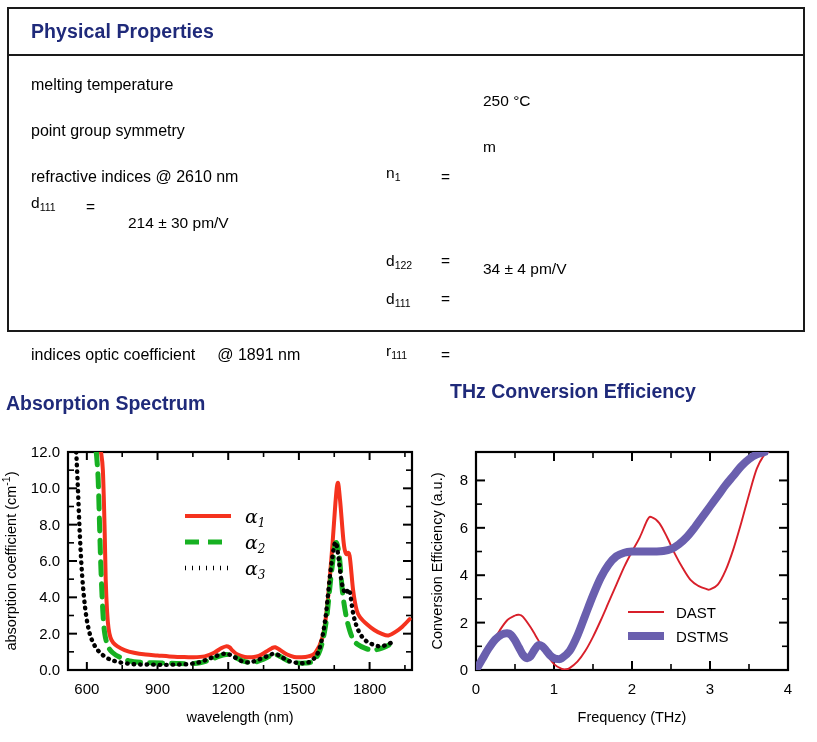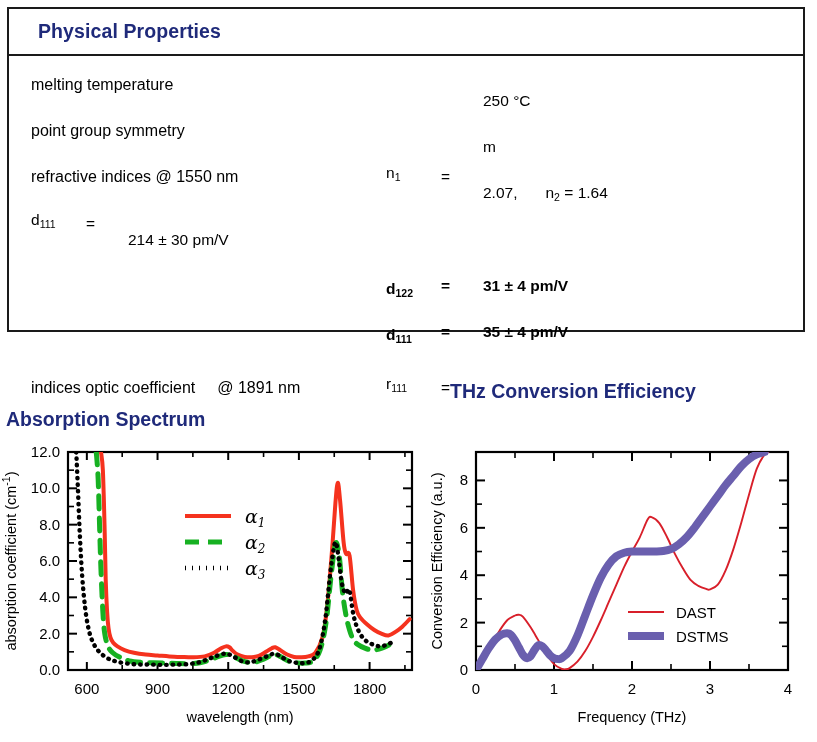--- a/index.html
+++ b/index.html
@@ -15,44 +15,44 @@
   #props-table{
     position:absolute;left:7px;top:7px;width:798px;height:325px;
     border:2px solid #1a1a1a;
     box-sizing:border-box;
     background:#fff;
   }
   #props-header{
     height:47px;
     border-bottom:2px solid #1a1a1a;
     display:flex;align-items:center;
-    padding-left:29px;
+    padding-left:22px;
     box-sizing:border-box;
   }
   #props-header .title{
     font-size:19.5px;font-weight:bold;color:#1f2a7a;letter-spacing:.1px;
   }
   #props-body{padding:14px 0 0 22px;}
   .prow{display:flex;align-items:flex-start;min-height:30px;}
   .plabel{width:355px;font-size:16px;line-height:30px;white-space:nowrap;}
   .plabel .at{display:inline-block;margin-left:22px;}
   .psym{width:55px;font-size:15.5px;line-height:22px;white-space:nowrap;}
   .peq{width:42px;font-size:15.5px;line-height:30px;}
   .pval{font-size:15.5px;line-height:30px;white-space:nowrap;margin-top:16px;}
   .pval .n2{margin-left:28px;}
   sub{font-size:10.5px;vertical-align:baseline;position:relative;top:3px;}
   .spacer{height:26px;}
-  .subrow{display:flex;align-items:flex-end;min-height:29px;font-weight:bold;}
+  .subrow{display:flex;align-items:center;min-height:29px;}
   .subrow .plabel{visibility:hidden;}
 
   
   .chart-title{
     position:absolute;font-size:19.5px;font-weight:bold;color:#1f2a7a;
   }
-  #abs-title{left:6px;top:408px;}
+  #abs-title{left:6px;top:392px;}
   #thz-title{left:450px;top:380px;}
 
   
   .chart-wrap{position:absolute;}
   #abs-chart{left:0px;top:440px;width:420px;height:300px;}
   #thz-chart{left:428px;top:440px;width:389px;height:300px;}
   svg{display:block;}
   .axis-label{font-family:"Liberation Sans",sans-serif;font-size:14.5px;fill:#000;}
   .tick-label{font-family:"Liberation Sans",sans-serif;font-size:15px;fill:#000;}
   .legend-label{font-family:"Liberation Sans",sans-serif;font-size:15px;fill:#000;}
@@ -75,44 +75,42 @@
     </div>
 
     <div class="prow">
       <div class="plabel">point group symmetry</div>
       <div class="psym"></div>
       <div class="peq"></div>
       <div class="pval">m</div>
     </div>
 
     <div class="prow">
-      <div class="plabel">refractive indices @ 1550 nm</div>
+      <div class="plabel">refractive indices @ 2610 nm</div>
       <div class="psym"><span>n</span><sub>1</sub></div>
       <div class="peq">=</div>
-      <div class="pval"><span>2.07,</span><span class="n2"><span>n</span><sub>2</sub> <span>=</span> <span>1.64</span></span></div>
     </div>
 
     <div class="prow">
       <div class="psym"><span>d</span><sub>111</sub></div>
       <div class="peq">=</div>
       <div class="pval">214 ± 30 pm/V</div>
     </div>
 
     <div class="subrow">
       <div class="plabel">x</div>
       <div class="psym"><span>d</span><sub>122</sub></div>
       <div class="peq">=</div>
-      <div class="pval">31 ± 4 pm/V</div>
+      <div class="pval">34 ± 4 pm/V</div>
     </div>
 
     <div class="subrow">
       <div class="plabel">x</div>
       <div class="psym"><span>d</span><sub>111</sub></div>
       <div class="peq">=</div>
-      <div class="pval">35 ± 4 pm/V</div>
     </div>
 
     <div class="spacer"></div>
 
     <div class="prow">
       <div class="plabel"><span>indices optic coefficient</span><span class="at">@ 1891 nm</span></div>
       <div class="psym"><span>r</span><sub>111</sub></div>
       <div class="peq">=</div>
     </div>
 

